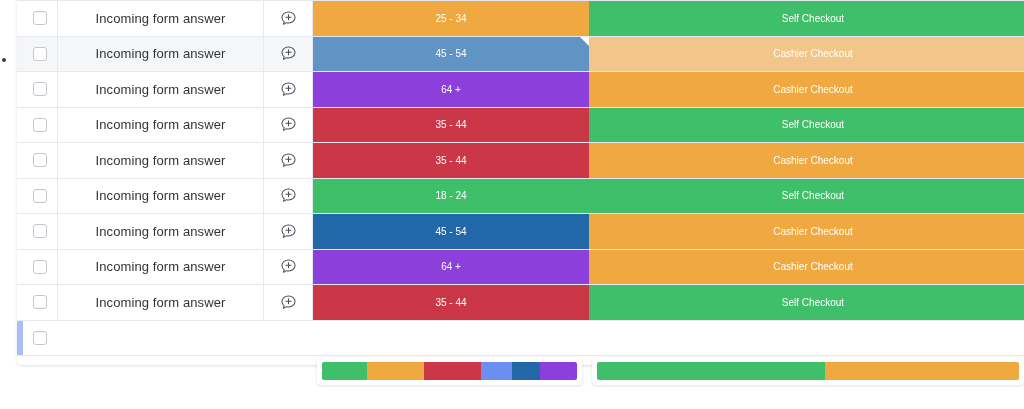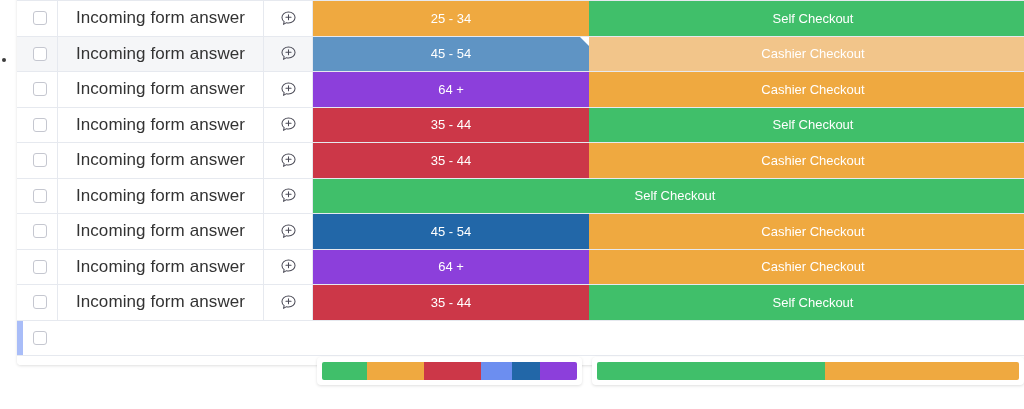--- a/index.html
+++ b/index.html
@@ -80,21 +80,21 @@
   }
   .row.hovered .cbx { background: #ffffff; border-color: #c5c7d0; }
 
   .cell-name {
     flex: 0 0 205px;
     width: 205px;
     display: flex;
     align-items: center;
     justify-content: center;
     border-left: 1px solid #e6e9ef;
-    font-size: 17px;
+    font-size: 13px;
     color: #333333;
     background: #ffffff;
     letter-spacing: 0.1px;
   }
 
   .cell-chat {
     flex: 0 0 48px;
     width: 48px;
     display: flex;
     align-items: center;
@@ -103,21 +103,21 @@
     border-right: 1px solid #e6e9ef;
     background: #ffffff;
   }
   .chat-icon { display: block; }
 
   .cell-status {
     display: flex;
     align-items: center;
     justify-content: center;
     color: #ffffff;
-    font-size: 13px;
+    font-size: 10px;
     position: relative;
     box-sizing: border-box;
   }
   .cell-age   { flex: 0 0 276px; width: 276px; }
   .cell-out   { flex: 1 1 auto; }
 
   
   .fold {
     position: absolute;
     top: 0;
@@ -267,20 +267,21 @@
             <div class="cbx"></div>
           </div>
           <div class="cell-name">Incoming form answer</div>
           <div class="cell-chat">
             <svg class="chat-icon" width="17" height="17" viewBox="0 0 20 20">
               <path d="M10 2.4c4.3 0 7.7 2.8 7.7 6.4 0 3.5-3.4 6.4-7.7 6.4-.8 0-1.6-.1-2.3-.3l-3.6 2 .8-3.2C3.2 12.5 2.3 10.8 2.3 8.8c0-3.6 3.4-6.4 7.7-6.4z" fill="none" stroke="#4b4b57" stroke-width="1.2" stroke-linejoin="round"></path>
               <line x1="10" y1="5.6" x2="10" y2="11.6" stroke="#4b4b57" stroke-width="1.2" stroke-linecap="round"></line>
               <line x1="7" y1="8.6" x2="13" y2="8.6" stroke="#4b4b57" stroke-width="1.2" stroke-linecap="round"></line>
             </svg>
           </div>
+          <div class="cell-status cell-age" style="background: rgb(64, 191, 106);">18 - 24</div>
           <div class="cell-status cell-out" style="background: rgb(64, 191, 106);">Self Checkout</div>
         </div>
         <div class="row">
           <div class="cell-check">
             <div class="cbx"></div>
           </div>
           <div class="cell-name">Incoming form answer</div>
           <div class="cell-chat">
             <svg class="chat-icon" width="17" height="17" viewBox="0 0 20 20">
               <path d="M10 2.4c4.3 0 7.7 2.8 7.7 6.4 0 3.5-3.4 6.4-7.7 6.4-.8 0-1.6-.1-2.3-.3l-3.6 2 .8-3.2C3.2 12.5 2.3 10.8 2.3 8.8c0-3.6 3.4-6.4 7.7-6.4z" fill="none" stroke="#4b4b57" stroke-width="1.2" stroke-linejoin="round"></path>

